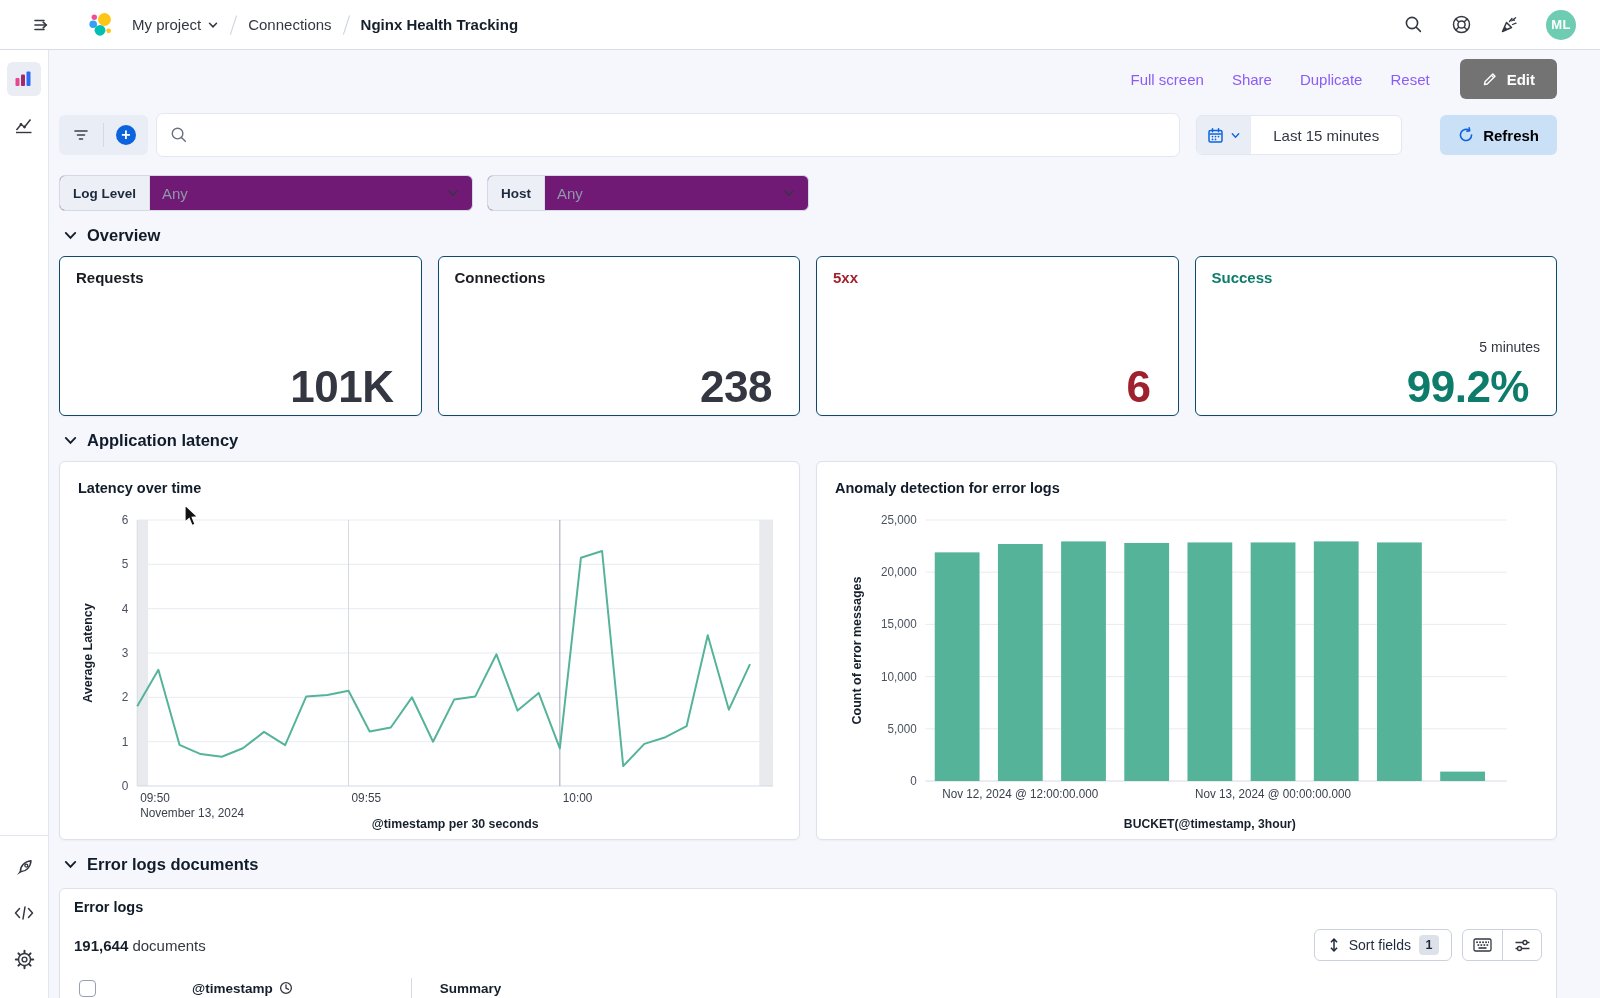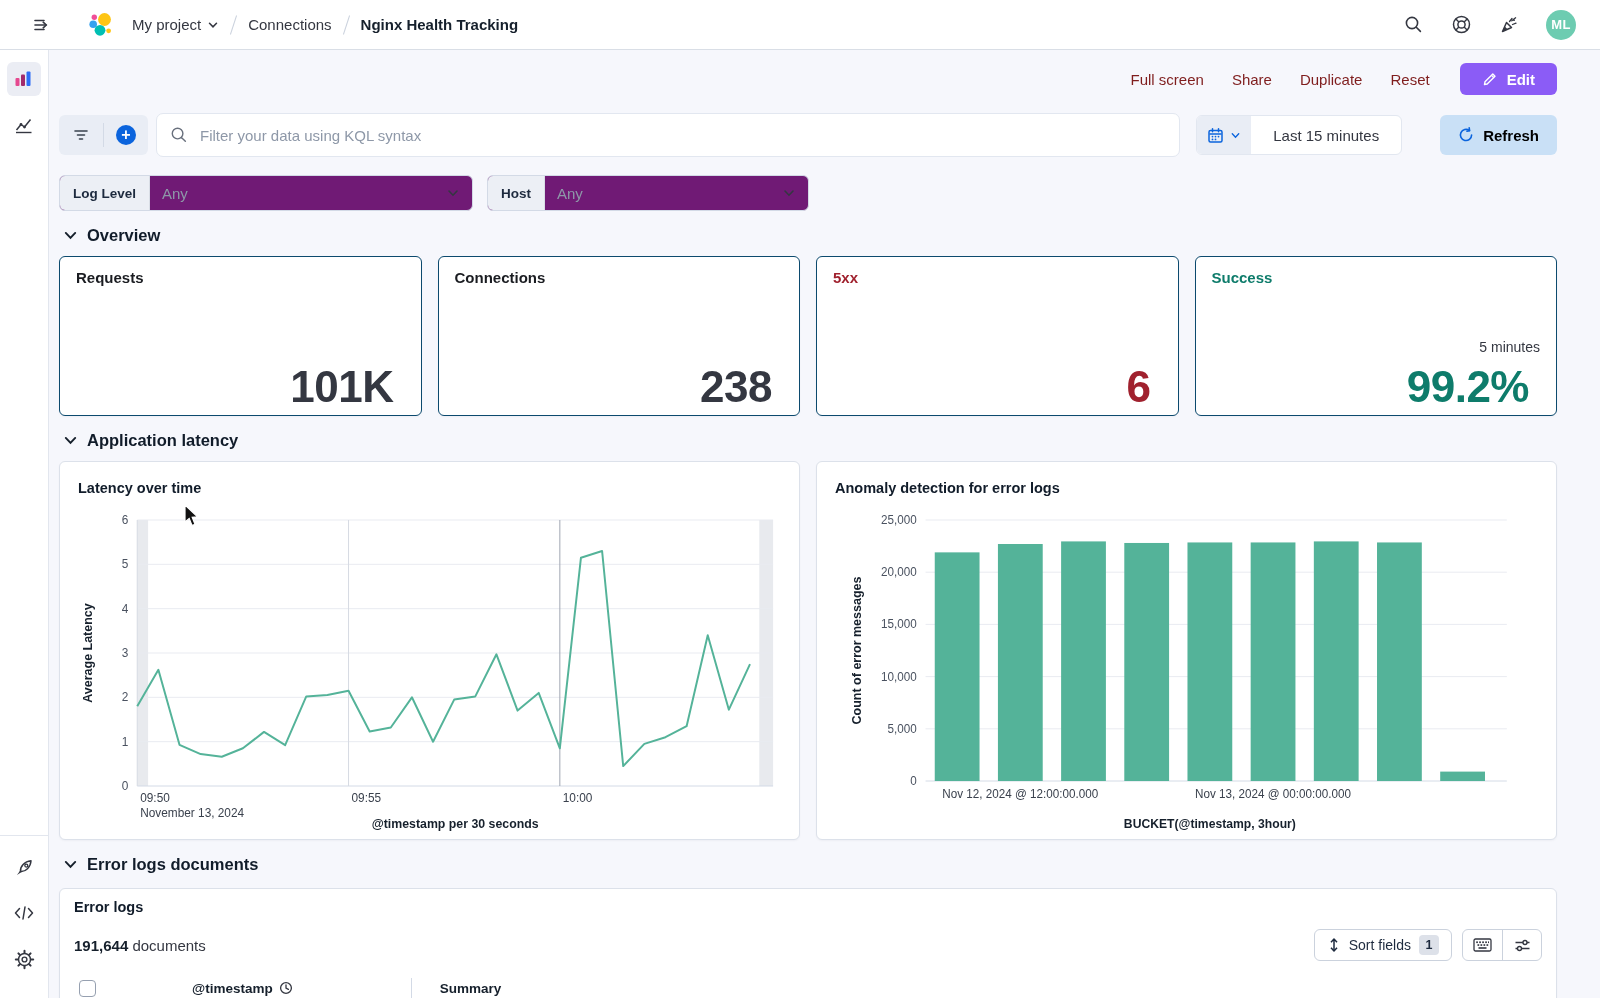--- a/index.html
+++ b/index.html
@@ -35,23 +35,23 @@
     width:49px; background:#fff; border-right:1px solid #E2E6EE;
     display:flex; flex-direction:column; align-items:center; padding-top:12px; flex:none;
   }
   .side-item { width:34px; height:34px; border-radius:6px; display:grid; place-items:center; cursor:pointer; margin-bottom:12px; }
   .side-item.selected { background:#EBEDF4; }
   .sidebar-bottom { margin-top:auto; width:100%; border-top:1px solid #E2E6EE; padding:14px 0 10px; display:flex; flex-direction:column; align-items:center; }
   .content { flex:1; padding:0 43px 0 10px; min-width:0; }
 
   
   .action-row { display:flex; align-items:center; justify-content:flex-end; gap:28px; margin-top:9px; height:40px; }
-  .action-link { color:#7f1d1d; font-weight:500; cursor:pointer; white-space:nowrap; }
+  .action-link { color:#8b5cf6; font-weight:500; cursor:pointer; white-space:nowrap; }
   .edit-btn {
-    background:#8b5cf6; color:#fff; border:none; border-radius:6px; height:32px;
+    background:#737373; color:#fff; border:none; border-radius:6px; height:40px;
     padding:0 22px; font-size:15px; font-weight:600; display:flex; align-items:center; gap:9px; cursor:pointer;
     font-family:inherit; margin-left:2px;
   }
 
   
   .query-row { display:flex; align-items:center; gap:8px; margin-top:14px; }
   .left-group { display:flex; align-items:center; background:#E9EDF5; border-radius:6px; height:40px; flex:none; }
   .left-group .icon-btn { width:44px; height:40px; display:grid; place-items:center; cursor:pointer; }
   .group-divider { width:1px; height:24px; background:#D3DAE6; }
   .plus-circle { width:20px; height:20px; border-radius:50%; background:#0B64DD; color:#fff; display:grid; place-items:center; font-size:16px; font-weight:700; line-height:1; }
@@ -270,21 +270,20 @@
         <span class="group-divider"></span>
         <span class="icon-btn">
           <span class="plus-circle">+</span>
         </span>
       </div>
       <div class="kql-input-wrap">
         <svg width="18" height="18" viewBox="0 0 19 19">
           <circle cx="8" cy="8" r="5.6" fill="none" stroke="#69707D" stroke-width="1.5"></circle>
           <line x1="12.3" y1="12.3" x2="16.2" y2="16.2" stroke="#69707D" stroke-width="1.5" stroke-linecap="round"></line>
         </svg>
-        <input class="kql-input" type="text" placeholder="Filter your data using KQL syntax" style="">
       </div>
       <div class="datepicker">
         <span class="date-icon-seg">
           <svg width="17" height="17" viewBox="0 0 17 17">
             <rect x="2" y="3.5" width="13" height="11.5" rx="1.5" fill="none" stroke="#0B64DD" stroke-width="1.5"></rect>
             <line x1="5.5" y1="1.8" x2="5.5" y2="4.8" stroke="#0B64DD" stroke-width="1.5" stroke-linecap="round"></line>
             <line x1="11.5" y1="1.8" x2="11.5" y2="4.8" stroke="#0B64DD" stroke-width="1.5" stroke-linecap="round"></line>
             <line x1="2.5" y1="7" x2="14.5" y2="7" stroke="#0B64DD" stroke-width="1.3"></line>
             <g fill="#0B64DD">
                 <circle cx="5.5" cy="9.6" r=".9"></circle>

